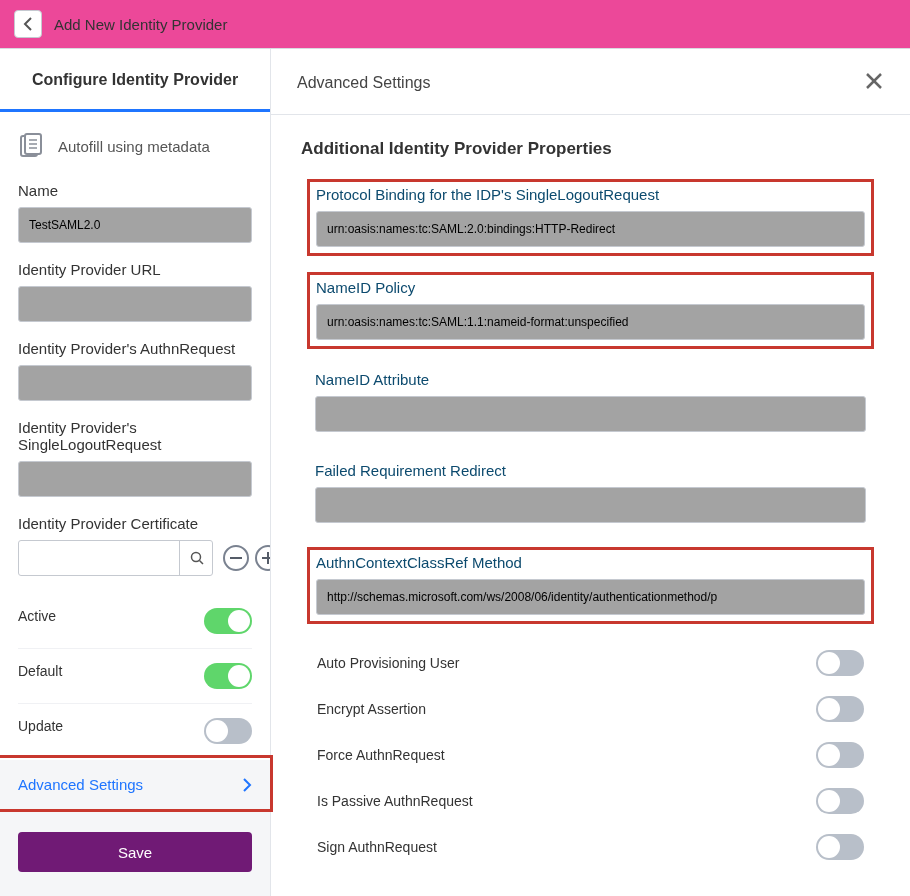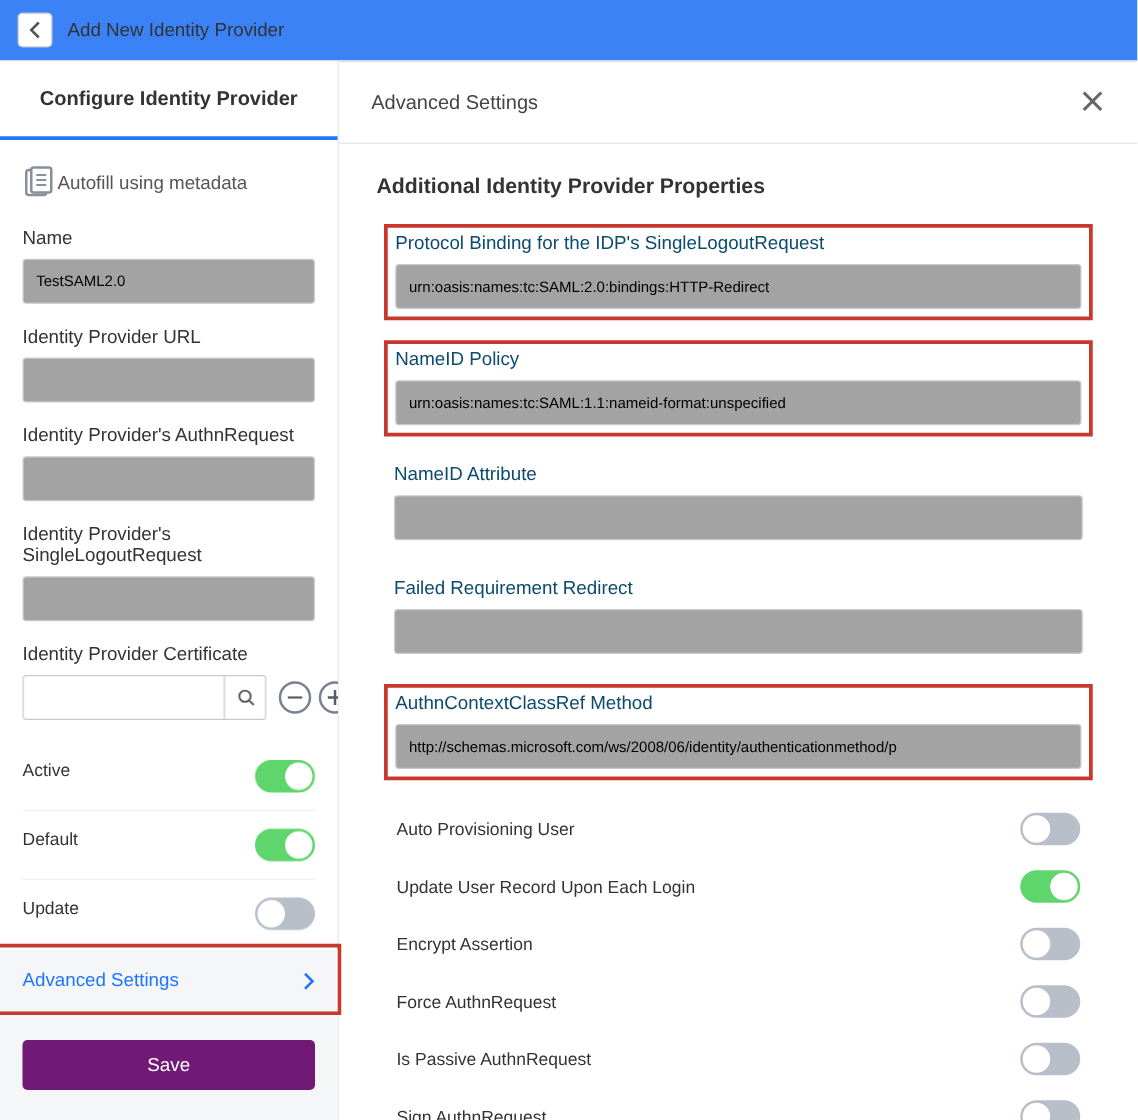--- a/index.html
+++ b/index.html
@@ -6,21 +6,21 @@
 body {
   font-family: -apple-system, BlinkMacSystemFont, "Segoe UI", Arial, sans-serif;
   background: #fff;
   font-size: 14px;
   color: #333;
   width: 910px;
   height: 896px;
   overflow: hidden;
 }
 .header-bar {
-  background: #3b82f6;
+  background: #ec4899;
   padding: 10px 14px;
   display: flex;
   align-items: center;
   border-bottom: 1px solid #d8dbe0;
 }
 .back-btn {
   width: 28px;
   height: 28px;
   border: 1px solid #c5c9d0;
   border-radius: 4px;
@@ -51,20 +51,21 @@
   border-bottom: 3px solid #1f75ff;
 }
 .left-scroll {
   flex: 1;
   overflow-y: auto;
   padding: 20px 18px 0;
 }
 .autofill-row {
   display: flex;
   align-items: center;
+  gap: 12px;
   margin-bottom: 22px;
   color: #555;
 }
 .autofill-icon svg { display:block; }
 .form-group { margin-bottom: 18px; }
 .form-label {
   display: block;
   font-size: 15px;
   color: #333;
   margin-bottom: 8px;
@@ -375,26 +376,20 @@
         <input class="text-input" value="http://schemas.microsoft.com/ws/2008/06/identity/authenticationmethod/p" style="">
       </div>
 
       <div class="setting-toggle-row">
         <span>Auto Provisioning User</span>
         <div class="toggle">
             <div class="toggle-knob"></div>
           </div>
       </div>
       <div class="setting-toggle-row">
-        <span>Update User Record Upon Each Login</span>
-        <div class="toggle on">
-            <div class="toggle-knob"></div>
-          </div>
-      </div>
-      <div class="setting-toggle-row">
         <span>Encrypt Assertion</span>
         <div class="toggle">
             <div class="toggle-knob"></div>
           </div>
       </div>
       <div class="setting-toggle-row">
         <span>Force AuthnRequest</span>
         <div class="toggle">
             <div class="toggle-knob"></div>
           </div>

